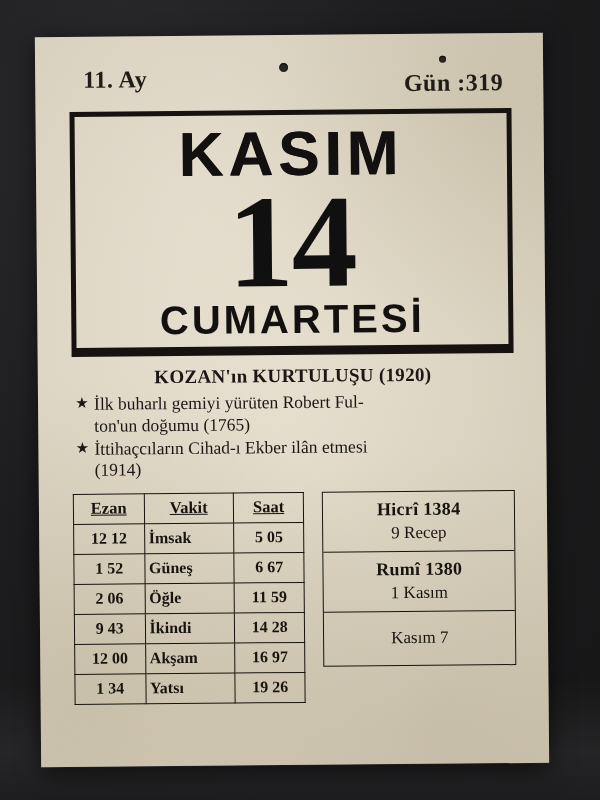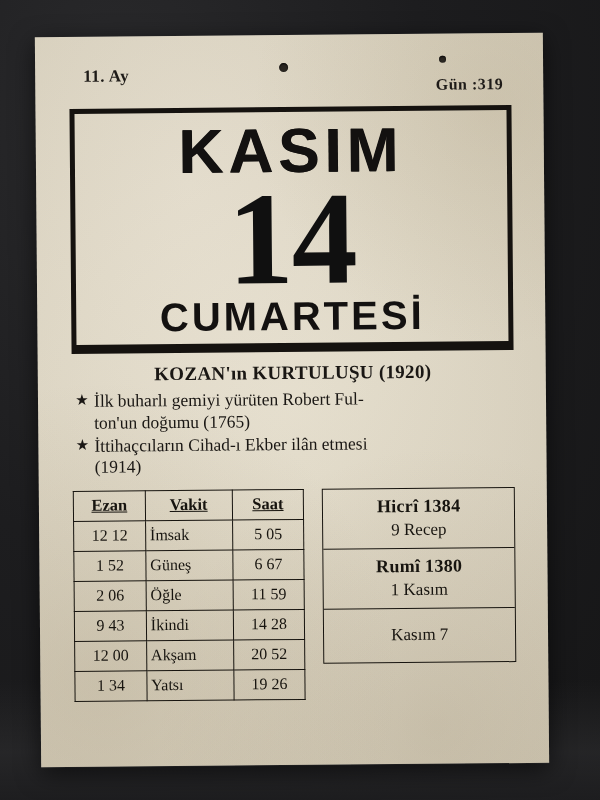--- a/index.html
+++ b/index.html
@@ -79,37 +79,37 @@
   
   .top-row {
     display: flex;
     align-items: baseline;
     justify-content: space-between;
     padding: 30px 14px 0 22px;
     font-family: "Liberation Serif", serif;
     color: #1e1b18;
   }
   .month-no {
-    font-size: 17px;
+    font-size: 24px;
     font-weight: bold;
     letter-spacing: 0.5px;
     text-align: center;
   }
   .year {
     font-size: 40px;
     font-weight: bold;
     letter-spacing: 2px;
     margin-left: -18px;
   }
   .day-no {
-    font-size: 16px;
+    font-size: 24px;
     font-weight: bold;
     letter-spacing: 0.5px;
     align-self: flex-start;
-    margin-top: 12px;
+    margin-top: 6px;
     text-align: right;
   }
 
   
   .frame {
     margin: 12px 6px 0 8px;
     border: 5px solid #15120f;
     border-bottom: 9px solid #15120f;
     padding: 6px 0 4px 0;
     text-align: center;
@@ -189,21 +189,21 @@
     border-collapse: collapse;
     width: 238px;
     font-size: 16px;
     color: #17140f;
   }
   table.prayer th, table.prayer td {
     border: 1.6px solid #17140f;
     padding: 2px 4px;
     text-align: center;
     height: 25px;
-    font-weight: normal;
+    font-weight: bold;
   }
   table.prayer th {
     font-weight: bold;
     font-size: 16.5px;
     text-decoration: underline;
   }
   table.prayer td.name {
     text-align: left;
     padding-left: 4px;
   }
@@ -303,21 +303,21 @@
             <td>11 59</td>
           </tr>
           <tr>
             <td>9 43</td>
             <td class="name">İkindi</td>
             <td>14 28</td>
           </tr>
           <tr>
             <td>12 00</td>
             <td class="name">Akşam</td>
-            <td>20 52</td>
+            <td>16 97</td>
           </tr>
           <tr>
             <td>1 34</td>
             <td class="name">Yatsı</td>
             <td>19 26</td>
           </tr>
         </tbody>
       </table>
 
       <div class="side-box">

